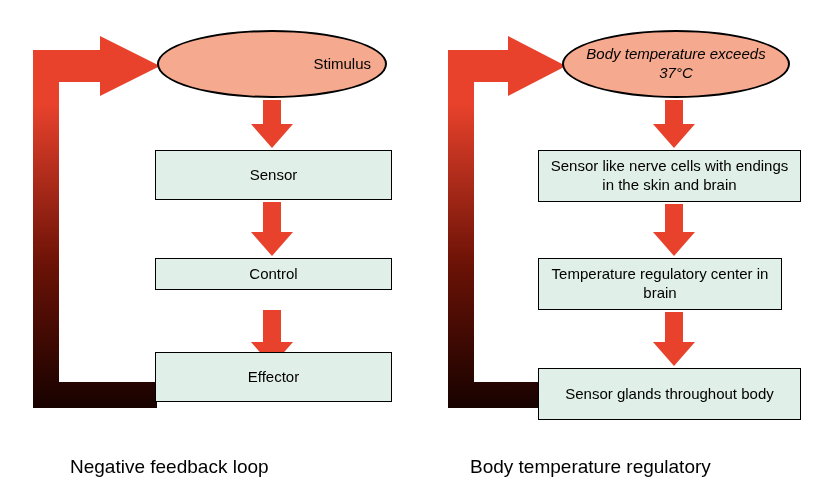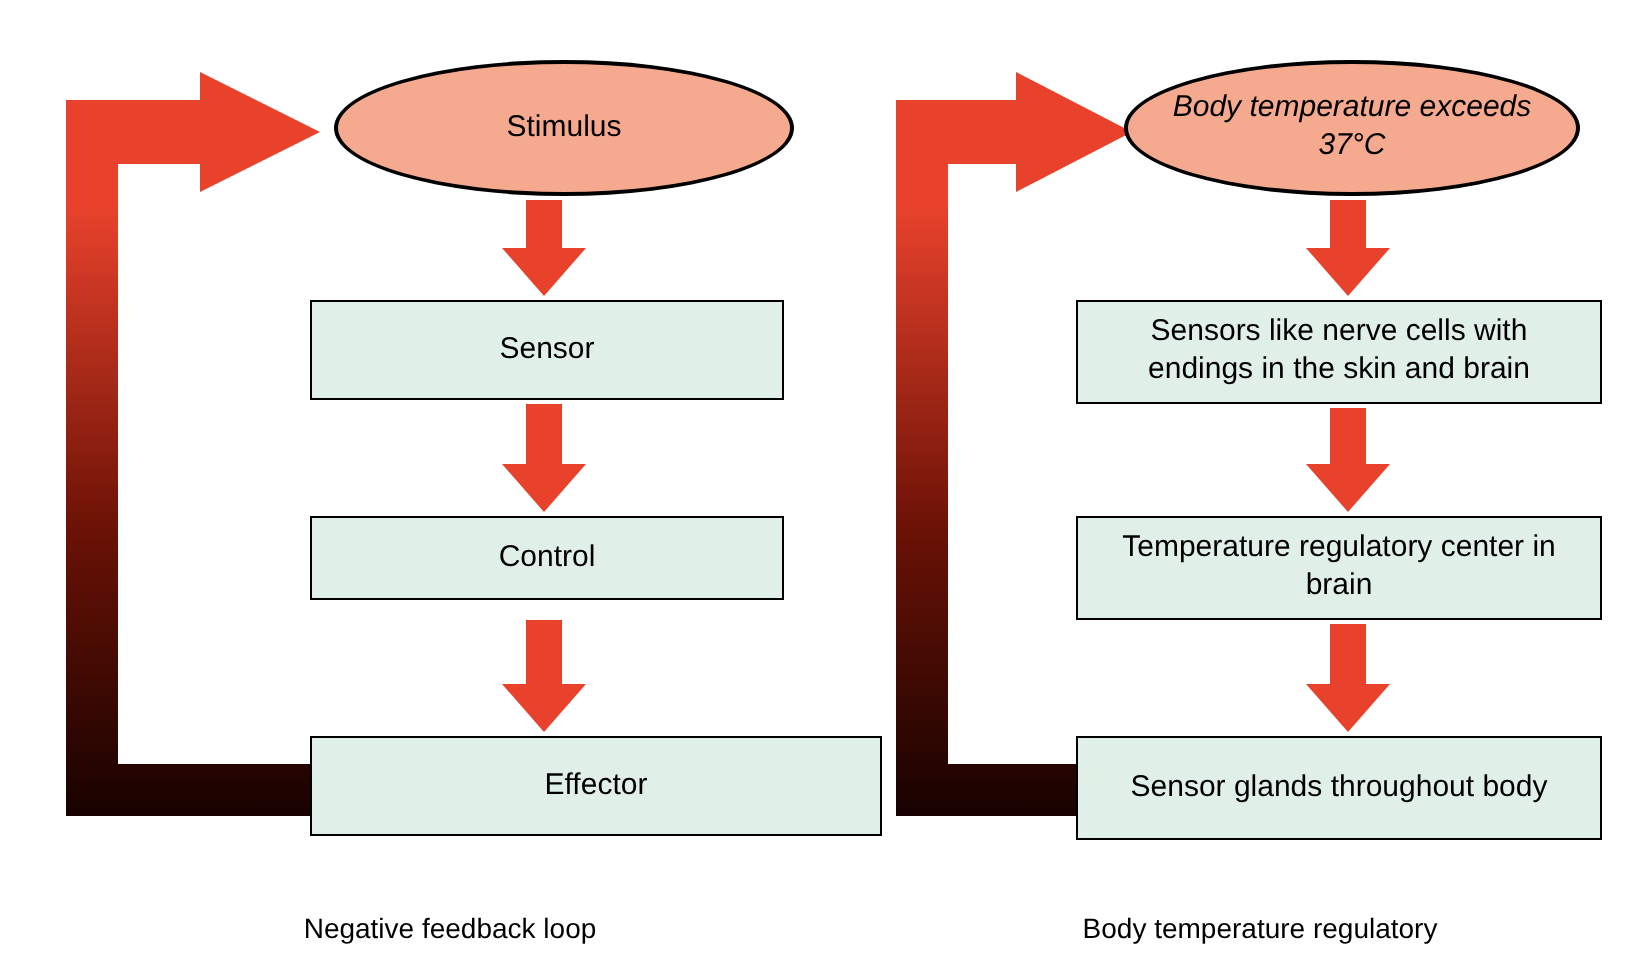--- a/index.html
+++ b/index.html
@@ -34,22 +34,22 @@
     border-radius: 50%;
     padding: 2px 14px;
   }
   .box {
     background: var(--box-fill, #e1efe9);
     border: 1.5px solid var(--border, #000);
     padding: 2px 8px;
   }
   .caption {
     position: absolute;
-    text-align: center;
-    font-size: 14px;
+    text-align: left;
+    font-size: 19px;
     color: #000;
   }
 </style>
 </head>
 <body>
 
 <div class="canvas">
 
   <svg class="arrows" viewBox="0 0 821 482">
     <defs>
@@ -67,47 +67,47 @@
 
     <polygon class="down-arrow" points="263,100 281,100 281,124 293,124 272,148 251,124 263,124" fill="#e8422c"></polygon>
     <polygon class="down-arrow" points="263,202 281,202 281,232 293,232 272,256 251,232 263,232" fill="#e8422c"></polygon>
     <polygon class="down-arrow" points="263,310 281,310 281,342 293,342 272,366 251,342 263,342" fill="#e8422c"></polygon>
 
     <polygon class="down-arrow" points="665,100 683,100 683,124 695,124 674,148 653,124 665,124" fill="#e8422c"></polygon>
     <polygon class="down-arrow" points="665,204 683,204 683,232 695,232 674,256 653,232 665,232" fill="#e8422c"></polygon>
     <polygon class="down-arrow" points="665,312 683,312 683,342 695,342 674,366 653,342 665,342" fill="#e8422c"></polygon>
   </svg>
 
-  <div class="node ellipse" style="left:167px; top:30px; width:230px; height:68px;">
+  <div class="node ellipse" style="left:157px; top:30px; width:230px; height:68px;justify-content:flex-end;">
     <span>Stimulus</span>
   </div>
 
   <div class="node box" style="left:155px; top:150px; width:237px; height:50px;">
     <span>Sensor</span>
   </div>
 
-  <div class="node box" style="left:155px; top:258px; width:237px; height:42px;">
+  <div class="node box" style="left:155px; top:258px; width:237px; height:32px;">
     <span>Control</span>
   </div>
 
-  <div class="node box" style="left:155px; top:368px; width:286px; height:50px;">
+  <div class="node box" style="left:155px; top:352px; width:237px; height:50px;">
     <span>Effector</span>
   </div>
 
   <div class="caption" style="left:70px; top:456px; width:310px;">Negative feedback loop</div>
 
   <div class="node ellipse" style="left:562px; top:30px; width:228px; height:68px;font-style:italic;">
     <span>Body temperature exceeds 37°C</span>
   </div>
 
   <div class="node box" style="left:538px; top:150px; width:263px; height:52px;">
-    <span>Sensors like nerve cells with endings in the skin and brain</span>
+    <span>Sensor like nerve cells with endings in the skin and brain</span>
   </div>
 
-  <div class="node box" style="left:538px; top:258px; width:263px; height:52px;">
+  <div class="node box" style="left:538px; top:258px; width:244px; height:52px;">
     <span>Temperature regulatory center in brain</span>
   </div>
 
   <div class="node box" style="left:538px; top:368px; width:263px; height:52px;">
     <span>Sensor glands throughout body</span>
   </div>
 
   <div class="caption" style="left:470px; top:456px; width:320px;">Body temperature regulatory</div>
 
 </div>

